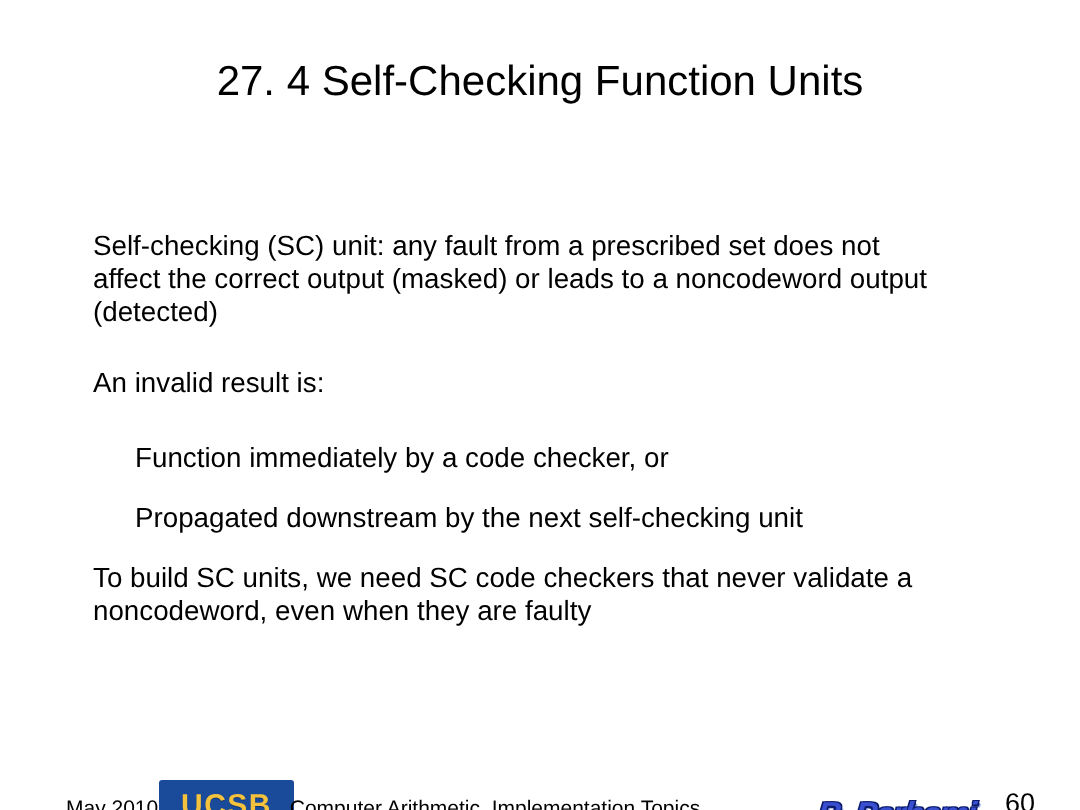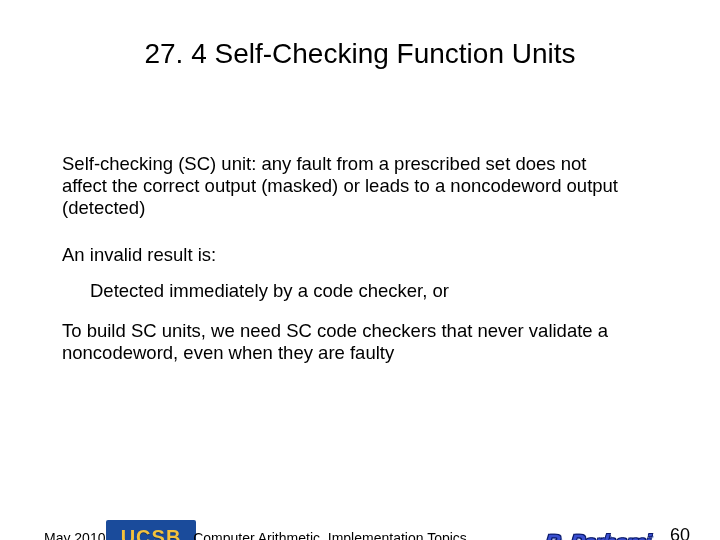--- a/index.html
+++ b/index.html
@@ -28,21 +28,21 @@
   }
   .content {
     position: absolute;
     left: 62px;
     top: 115px;
     width: 570px;
     font-size: 18.5px;
     line-height: 1.18;
   }
   .para1 { margin-bottom: 26px; }
-  .para2 { margin-bottom: 14px; }
+  .para2 { margin-bottom: 28px; }
   .indent-item { margin-left: 28px; margin-bottom: 18px; }
   .para3 { margin-top: 14px; }
   .footer {
     position: absolute;
     bottom: 26px;
     left: 0;
     width: 720px;
     height: 40px;
   }
   .footer-date {
@@ -106,21 +106,22 @@
 </head>
 <body>
 
 <div class="slide">
 
   <h1 class="title">27. 4  Self-Checking Function Units</h1>
 
   <div class="content">
     <div class="para1">Self-checking (SC) unit: any fault from a prescribed set does not affect the correct output (masked) or leads to a noncodeword output (detected)</div>
     <div class="para2">An invalid result is:</div>
-    <div class="indent-item">Detected immediately by a code checker, or</div>
+    <div class="indent-item">Function immediately by a code checker, or</div>
+    <div class="indent-item">Propagated downstream by the next self-checking unit</div>
     <div class="para3">To build SC units, we need SC code checkers that never validate a noncodeword, even when they are faulty</div>
   </div>
 
   <div class="footer">
     <div class="footer-date">May 2010</div>
     <div class="ucsb-logo">
       <span class="ucsb-inner">UCSB</span>
     </div>
     <div class="footer-center">Computer Arithmetic, Implementation Topics</div>
     <div class="author-logo">B. Parhami</div>

